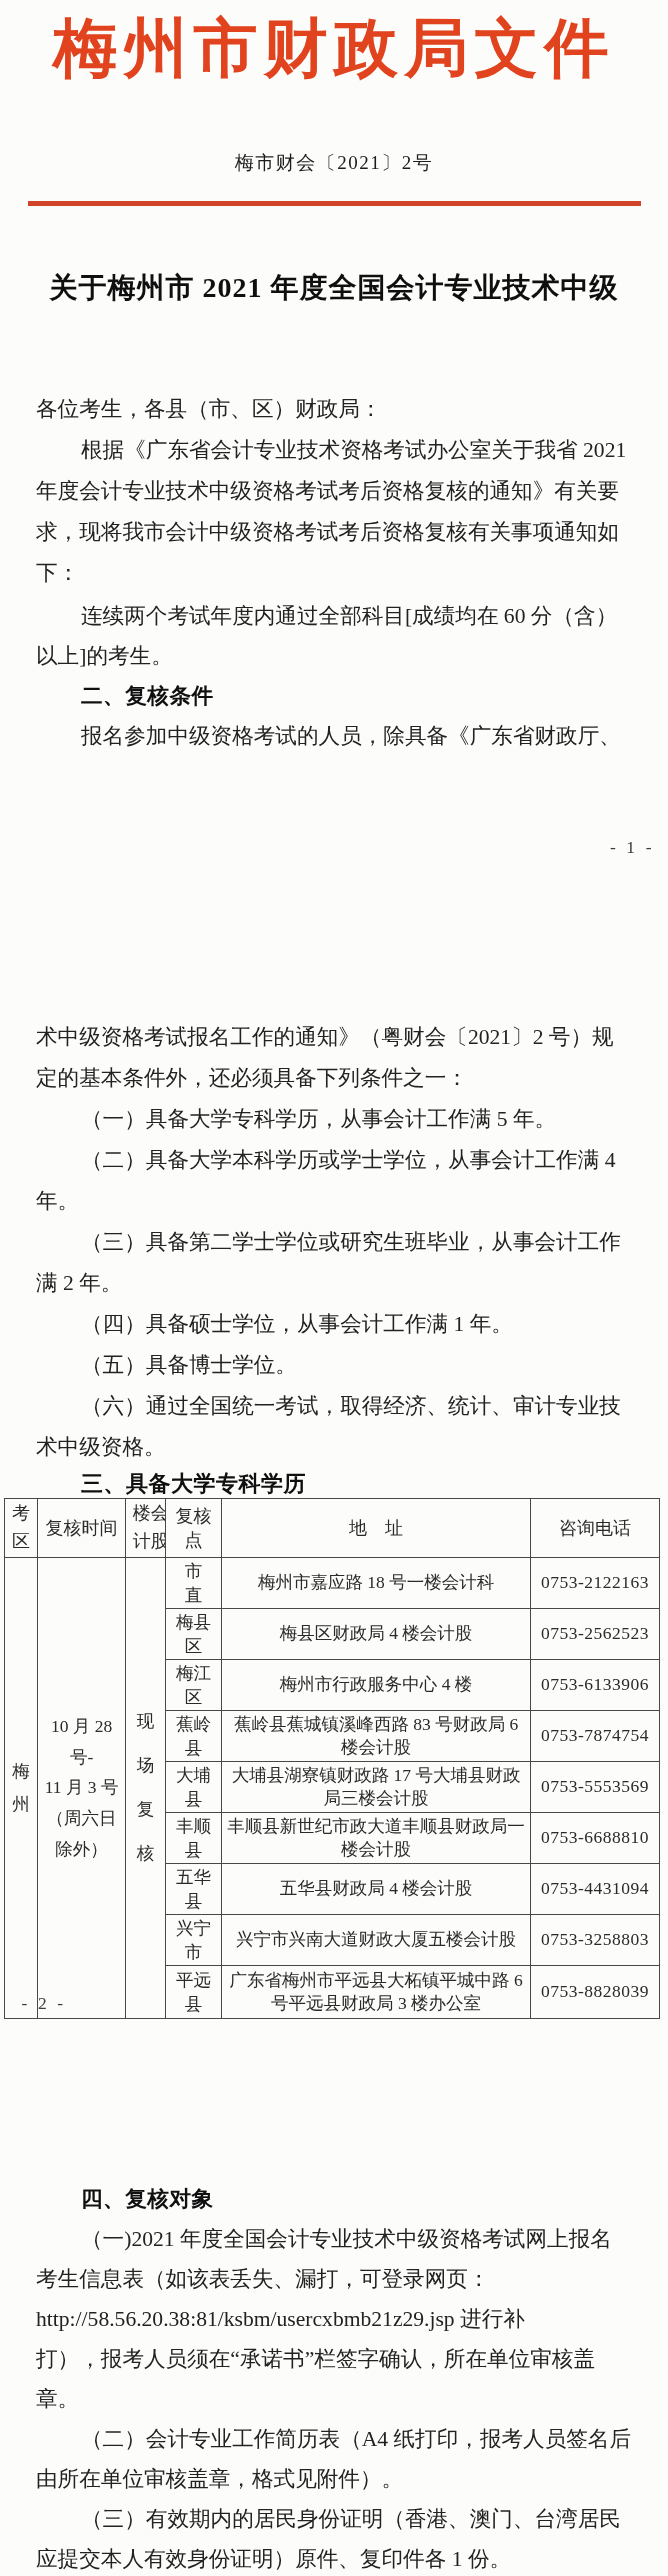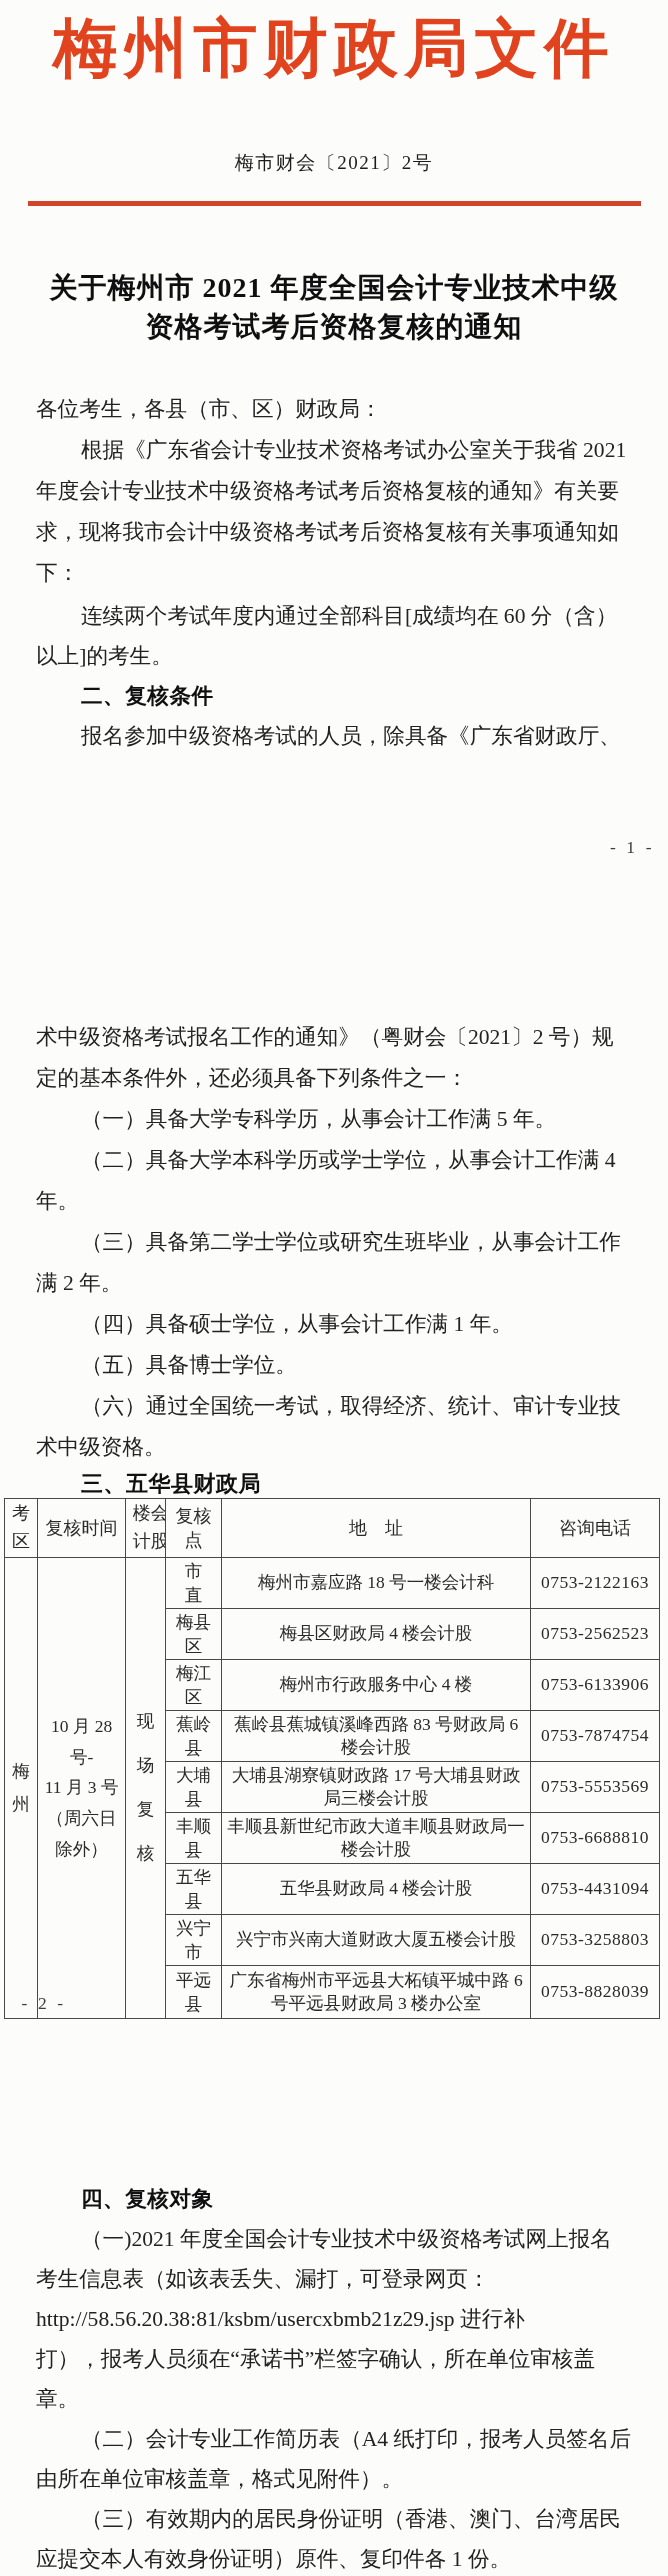--- a/index.html
+++ b/index.html
@@ -52,21 +52,20 @@
 <body>
 
 <div id="doc">
 
   <div class="abs center agency-title">梅州市财政局文件</div>
   <div class="abs center doc-number">梅市财会〔2021〕2号</div>
   <div class="abs red-rule"></div>
 
   <div class="abs center notice-title">
     <div>关于梅州市 2021 年度全国会计专业技术中级</div>
-    <div>资格考试考后资格复核的通知</div>
   </div>
 
   <div class="abs tblock" style="top:388px;">
     <div class="ln">各位考生，各县（市、区）财政局：</div>
     <div class="ln ind">根据《广东省会计专业技术资格考试办公室关于我省 2021</div>
     <div class="ln">年度会计专业技术中级资格考试考后资格复核的通知》有关要</div>
     <div class="ln">求，现将我市会计中级资格考试考后资格复核有关事项通知如</div>
     <div class="ln">下：</div>
   </div>
 
@@ -86,21 +85,21 @@
     <div class="ln ind">（二）具备大学本科学历或学士学位，从事会计工作满 4</div>
     <div class="ln">年。</div>
     <div class="ln ind">（三）具备第二学士学位或研究生班毕业，从事会计工作</div>
     <div class="ln">满 2 年。</div>
     <div class="ln ind">（四）具备硕士学位，从事会计工作满 1 年。</div>
     <div class="ln ind">（五）具备博士学位。</div>
     <div class="ln ind">（六）通过全国统一考试，取得经济、统计、审计专业技</div>
     <div class="ln">术中级资格。</div>
   </div>
 
-  <div class="abs h-alone" style="top:1469px;left:81px;">三、五华县财政局</div>
+  <div class="abs h-alone" style="top:1469px;left:81px;">三、具备大学专科学历</div>
 
   <table class="review">
     <colgroup>
       <col style="width:33px">
         <col style="width:88px">
         <col style="width:40px">
       <col style="width:56px">
         <col style="width:309px">
         <col style="width:129px">
     </colgroup>

